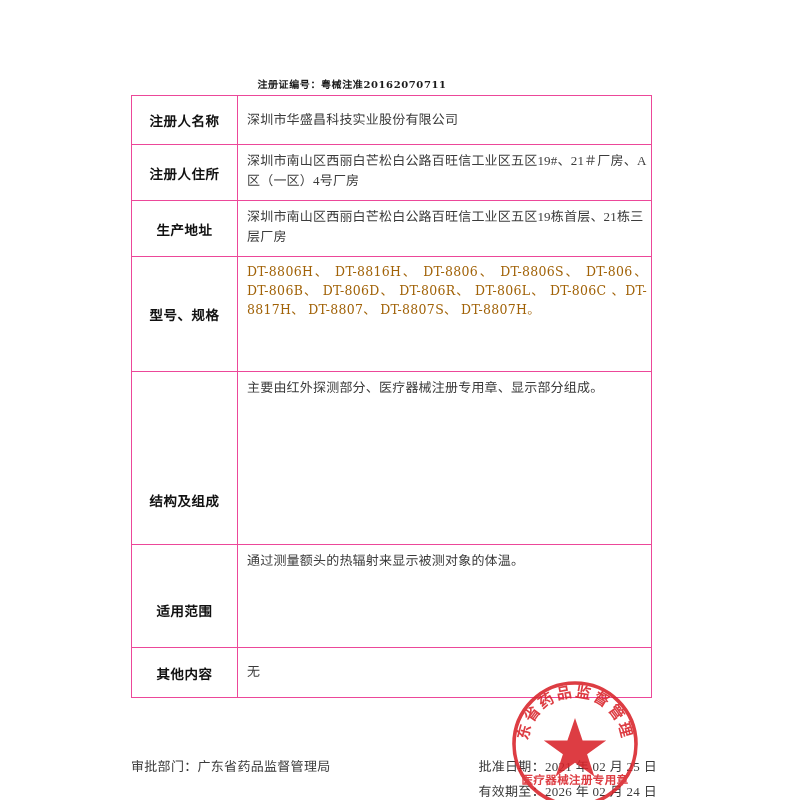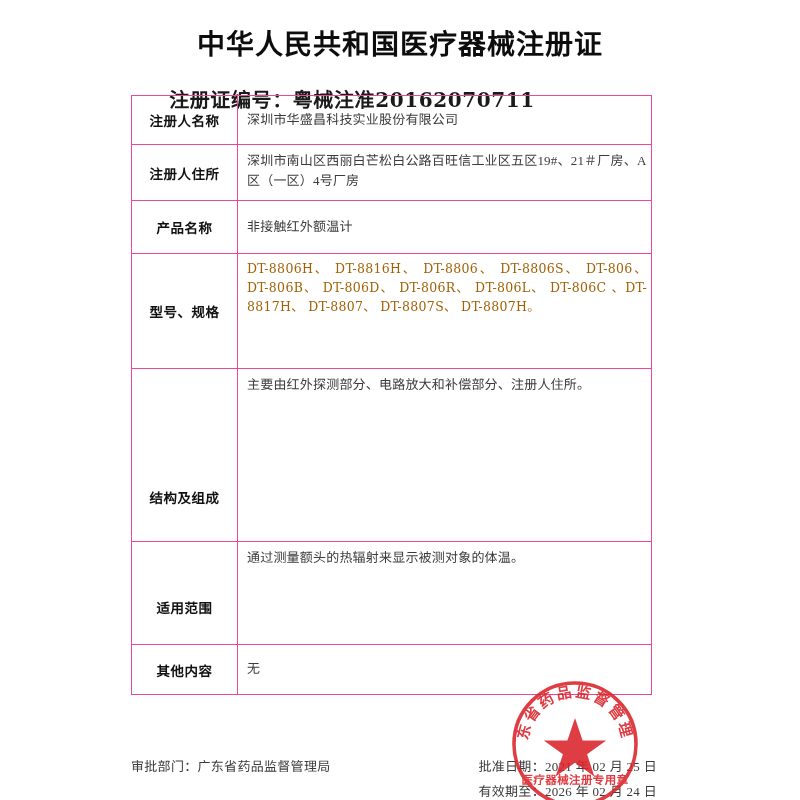--- a/index.html
+++ b/index.html
@@ -33,27 +33,27 @@
     width: 800px;
     text-align: center;
     font-family: "DejaVu Serif", "Liberation Serif", serif;
     font-weight: bold;
     font-size: 28px;
     letter-spacing: 1px;
     color: #0d0d0d;
   }
   .doc-subtitle {
     position: absolute;
-    top: 84px;
+    top: 76px;
     left: 0;
     width: 704px;
     text-align: center;
     font-family: "DejaVu Serif", "Liberation Serif", serif;
     font-weight: bold;
-    font-size: 20px;
+    font-size: 10px;
     letter-spacing: 0.6px;
     color: #1a1a1a;
   }
 
   
   .cert-table {
     position: absolute;
     left: 131px;
     top: 95px;
     width: 521px;
@@ -178,62 +178,61 @@
     pointer-events: none;
     opacity: 0.88;
   }
   .seal svg { display: block; }
 </style>
 </head>
 <body>
 
 <div class="page">
 
-  <div class="doc-title">中华人民共和国医疗器械注册证</div>
 
   <div class="doc-subtitle">注册证编号：粤械注准20162070711</div>
 
   <table class="cert-table">
     <tbody>
       <tr class="r-name">
         <td class="label">
           <div class="label-inner">注册人名称</div>
         </td>
         <td class="value">深圳市华盛昌科技实业股份有限公司</td>
       </tr>
 
       <tr class="r-addr">
         <td class="label">
           <div class="label-inner">注册人住所</div>
         </td>
         <td class="value">深圳市南山区西丽白芒松白公路百旺信工业区五区19#、21＃厂房、A区（一区）4号厂房</td>
       </tr>
 
-
-      <tr class="r-pname">
-        <td class="label">
-          <div class="label-inner">产品名称</div>
-        </td>
-        <td class="value">非接触红外额温计</td>
-      </tr>
+      <tr class="r-prod">
+        <td class="label">
+          <div class="label-inner">生产地址</div>
+        </td>
+        <td class="value">深圳市南山区西丽白芒松白公路百旺信工业区五区19栋首层、21栋三层厂房</td>
+      </tr>
+
 
       <tr class="r-model">
         <td class="label">
           <div class="label-inner">型号、规格</div>
         </td>
         <td class="value">
           <div class="model-text">DT-8806H、 DT-8816H、 DT-8806、 DT-8806S、 DT-806、 DT-806B、 DT-806D、 DT-806R、 DT-806L、 DT-806C 、DT-8817H、 DT-8807、 DT-8807S、 DT-8807H。</div>
         </td>
       </tr>
 
       <tr class="r-struct">
         <td class="label label-mid-struct">
           <div class="label-inner">结构及组成</div>
         </td>
-        <td class="value struct-text">主要由红外探测部分、电路放大和补偿部分、注册人住所。</td>
+        <td class="value struct-text">主要由红外探测部分、医疗器械注册专用章、显示部分组成。</td>
       </tr>
 
       <tr class="r-scope">
         <td class="label label-mid-scope">
           <div class="label-inner">适用范围</div>
         </td>
         <td class="value scope-text">通过测量额头的热辐射来显示被测对象的体温。</td>
       </tr>
 
 

